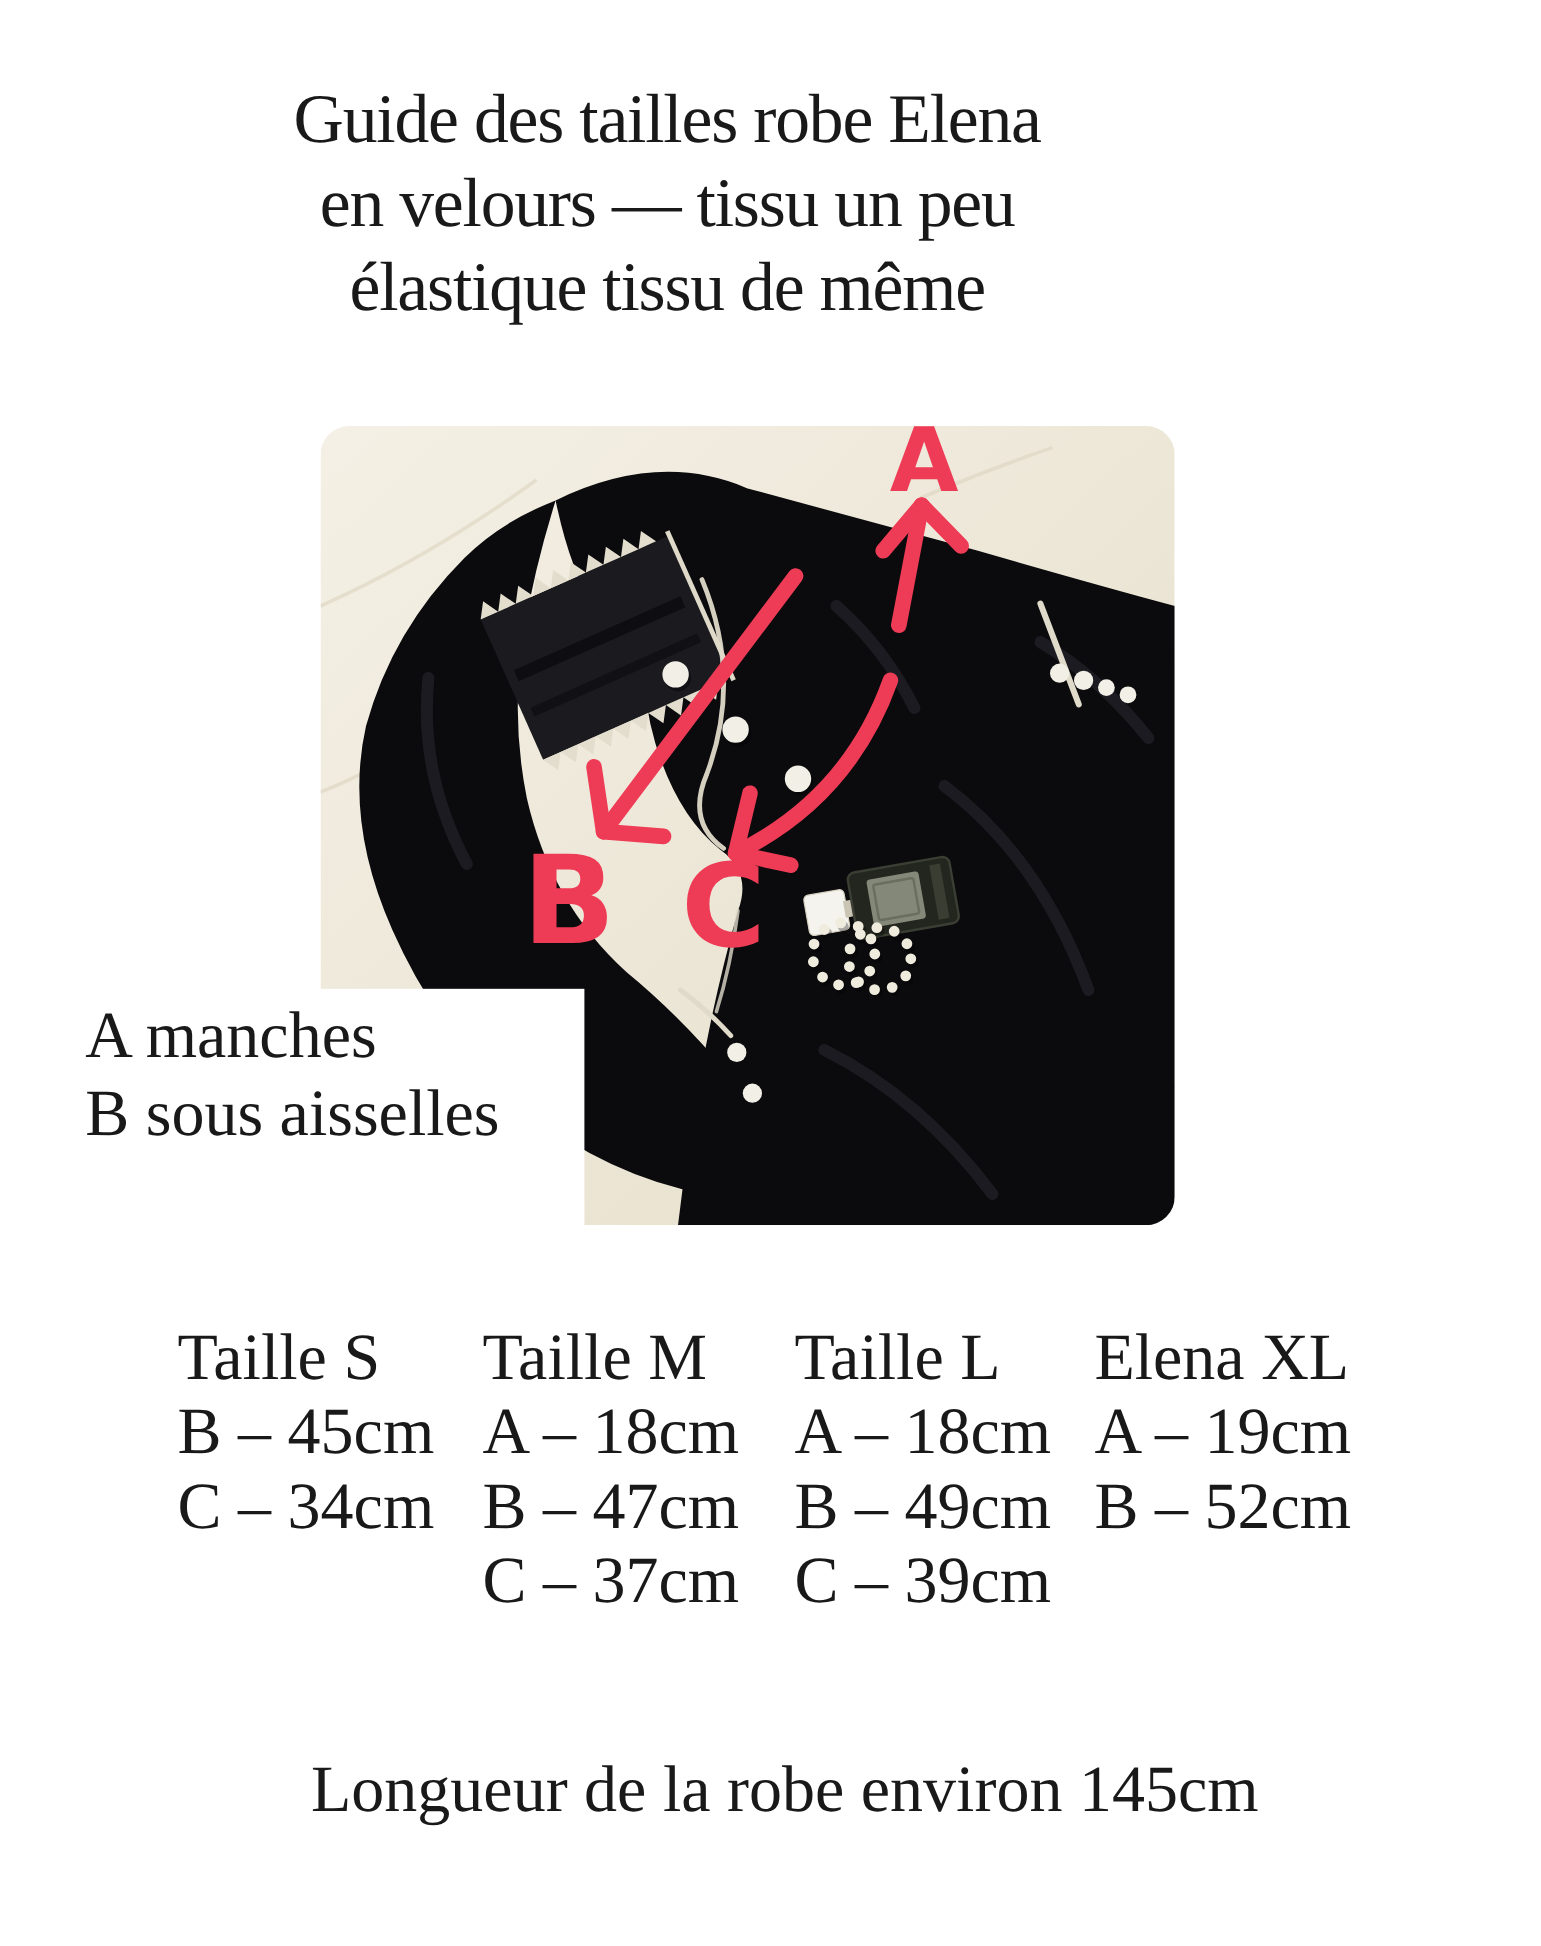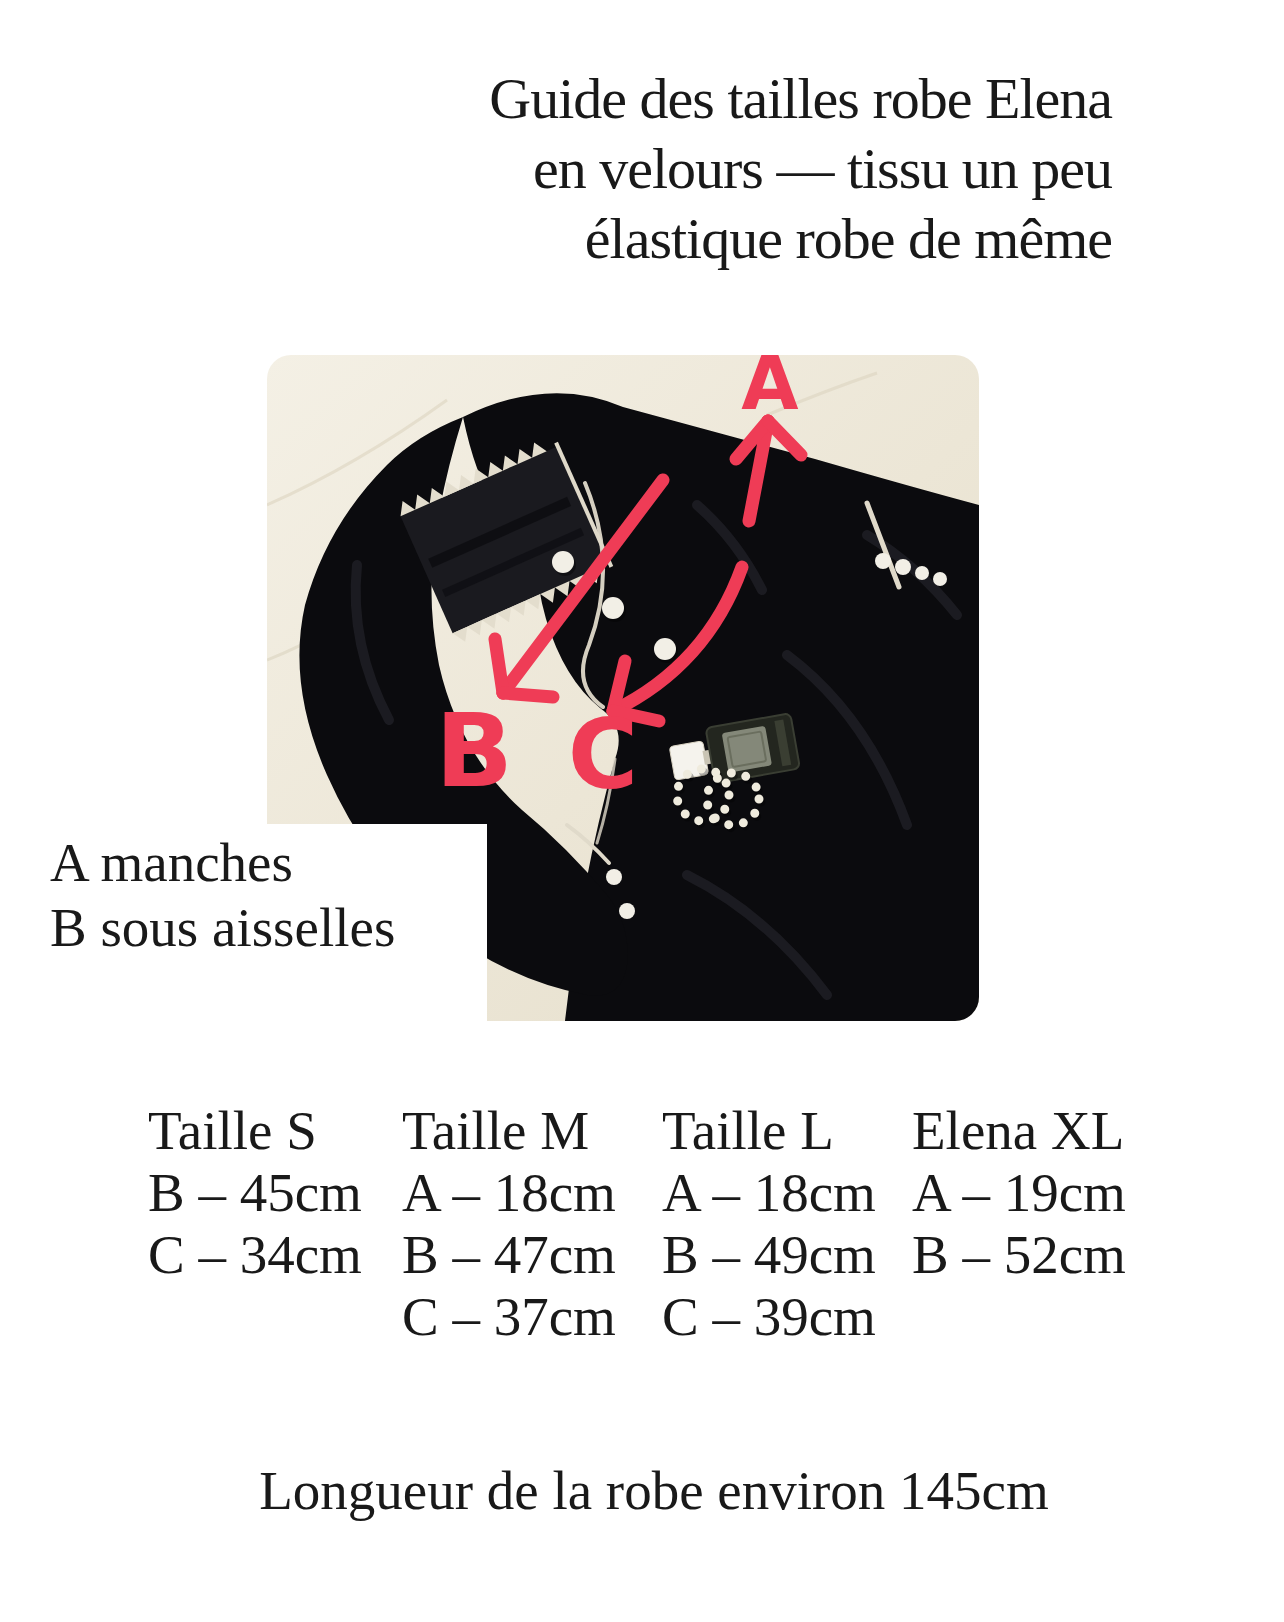--- a/index.html
+++ b/index.html
@@ -1,53 +1,53 @@
 <!DOCTYPE html>
 <html style="--accent-red: #EF3C56; --text-color: #191919; --page-bg: #FFFFFF;"><head>
 <meta charset="utf-8">
 <style>
   html,body{margin:0;padding:0;background:#fff;}
   .page{position:relative;width:1284px;height:1622px;background:var(--page-bg,#fff);
         font-family:"Liberation Serif", serif;color:var(--text-color,#191919);overflow:hidden;}
 
   
-  .title{position:absolute;top:64px;left:0;width:1112px;text-align:right;
+  .title{position:absolute;top:64px;left:0;width:1112px;text-align:center;
          font-size:58px;line-height:70px;letter-spacing:-1px;color:var(--text-color,#191919);}
 
   
   .photo{position:absolute;left:267px;top:355px;width:712px;height:666px;
          border-radius:24px;overflow:hidden;}
   .photo svg{display:block;width:100%;height:100%;}
   .ann-letter{font-family:"DejaVu Sans",sans-serif;font-weight:bold;fill:var(--accent-red,#EF3C56);}
   .red-stroke{stroke:var(--accent-red,#EF3C56);stroke-linecap:round;fill:none;}
 
   
   .legend{position:absolute;left:0;top:824px;width:487px;height:200px;background:#fff;
-          padding:6px 0 0 50px;box-sizing:border-box;}
+          padding:6px 0 0 71px;box-sizing:border-box;}
   .legend-line{font-size:55px;line-height:65px;white-space:nowrap;}
 
   
   .size-table{position:absolute;left:148px;top:1100px;width:1012px;
               display:grid;grid-template-columns:254px 260px 250px auto;}
   .col{display:block;}
   .col-header,.col-row{font-size:55px;line-height:62px;white-space:nowrap;}
 
   
   .footer-note{position:absolute;left:12px;top:1458px;width:1284px;text-align:center;
                font-size:55px;line-height:66px;}
 </style>
 </head>
 <body>
 
 <div class="page">
 
   <div class="title">
     <div>Guide des tailles robe Elena</div>
     <div>en velours — tissu un peu</div>
-    <div>élastique robe de même</div>
+    <div>élastique tissu de même</div>
   </div>
 
   <div class="photo">
     <svg viewBox="0 0 712 666">
       <defs>
         <linearGradient id="bedbg" x1="0" y1="0" x2="1" y2="1">
           <stop offset="0" stop-color="#F4F0E5"></stop>
           <stop offset="0.55" stop-color="#ECE6D6"></stop>
           <stop offset="1" stop-color="#E5DECB"></stop>
         </linearGradient>

